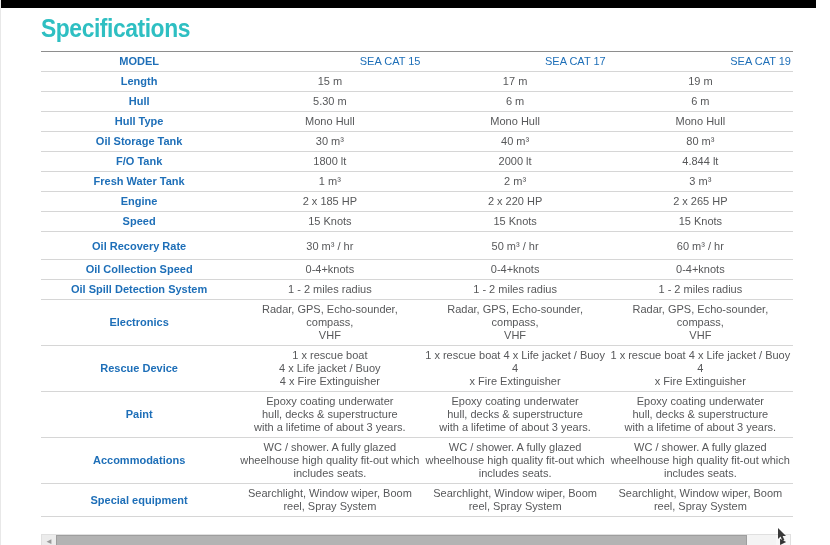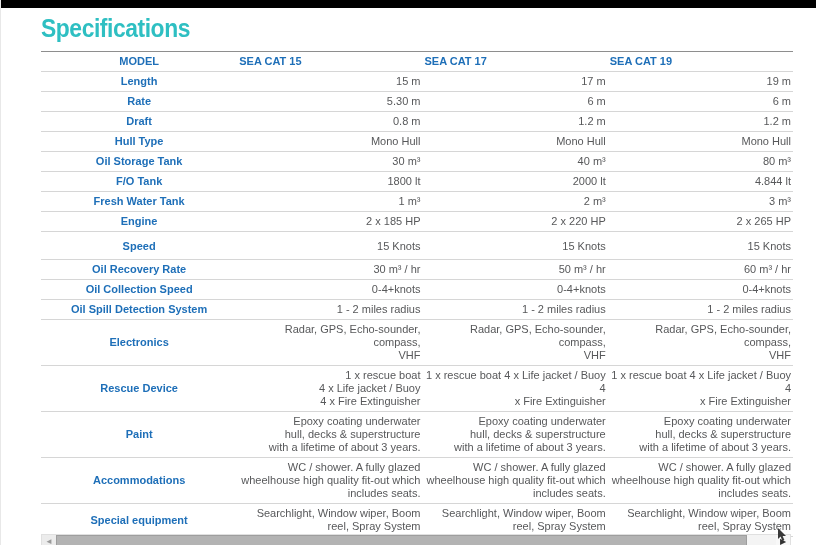--- a/index.html
+++ b/index.html
@@ -66,27 +66,27 @@
   }
 
   table.specs th.label-col, table.specs td.label-col {
     text-align: center;
     color: #1e6fb8;
     font-weight: bold;
     padding-left: 2px;
   }
 
   table.specs th.val-col {
-    text-align: left;
+    text-align: right;
     color: #1e6fb8;
-    font-weight: bold;
+    font-weight: normal;
   }
 
   table.specs td.val-col {
-    text-align: right;
+    text-align: center;
     color: #57585a;
   }
 
   
   table.specs tbody tr:nth-child(9) th,
   table.specs tbody tr:nth-child(9) td { padding-top: 8px; padding-bottom: 6px; }
 
   
   .hscrollbar {
     position: absolute;
@@ -159,30 +159,24 @@
         </tr>
       </thead>
       <tbody id="spec-rows">
           <tr>
             <th class="label-col">Length</th>
             <td class="val-col">15 m</td>
             <td class="val-col">17 m</td>
             <td class="val-col">19 m</td>
           </tr>
           <tr>
-            <th class="label-col">Rate</th>
+            <th class="label-col">Hull</th>
             <td class="val-col">5.30 m</td>
             <td class="val-col">6 m</td>
             <td class="val-col">6 m</td>
-          </tr>
-          <tr>
-            <th class="label-col">Draft</th>
-            <td class="val-col">0.8 m</td>
-            <td class="val-col">1.2 m</td>
-            <td class="val-col">1.2 m</td>
           </tr>
           <tr>
             <th class="label-col">Hull Type</th>
             <td class="val-col">Mono Hull</td>
             <td class="val-col">Mono Hull</td>
             <td class="val-col">Mono Hull</td>
           </tr>
           <tr>
             <th class="label-col">Oil Storage Tank</th>
             <td class="val-col">30 m³</td>

